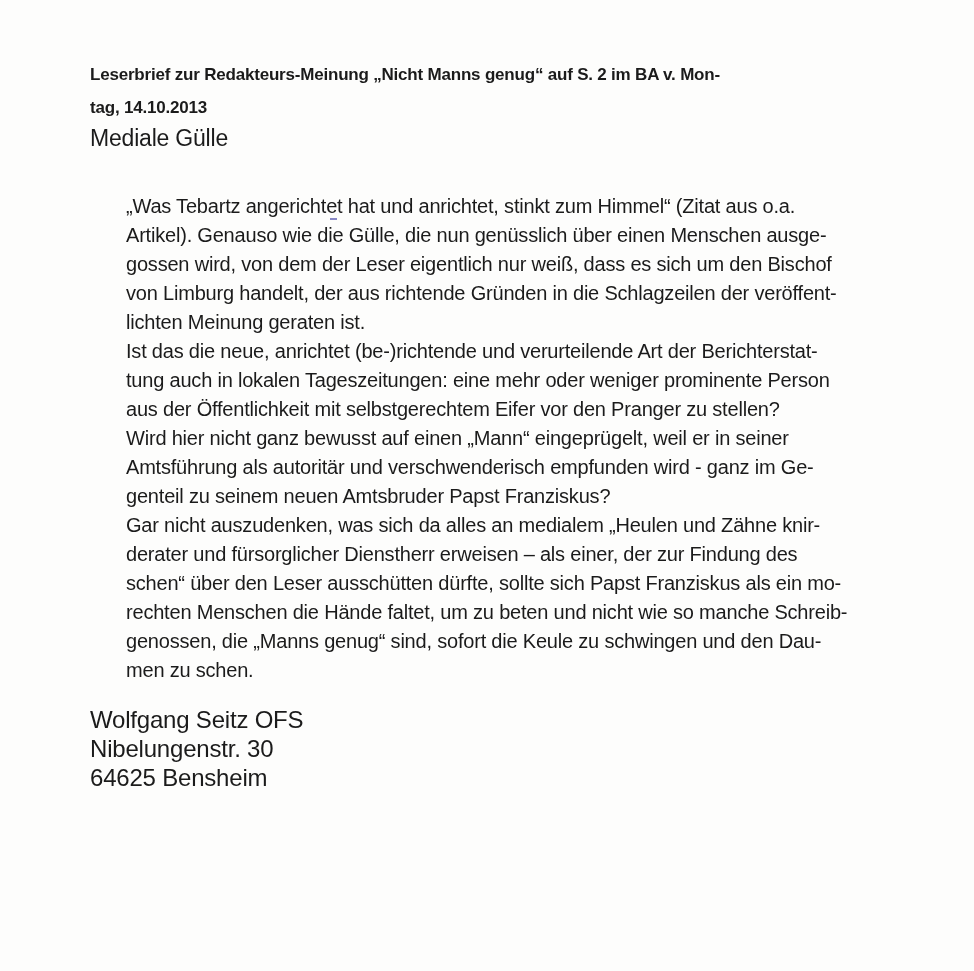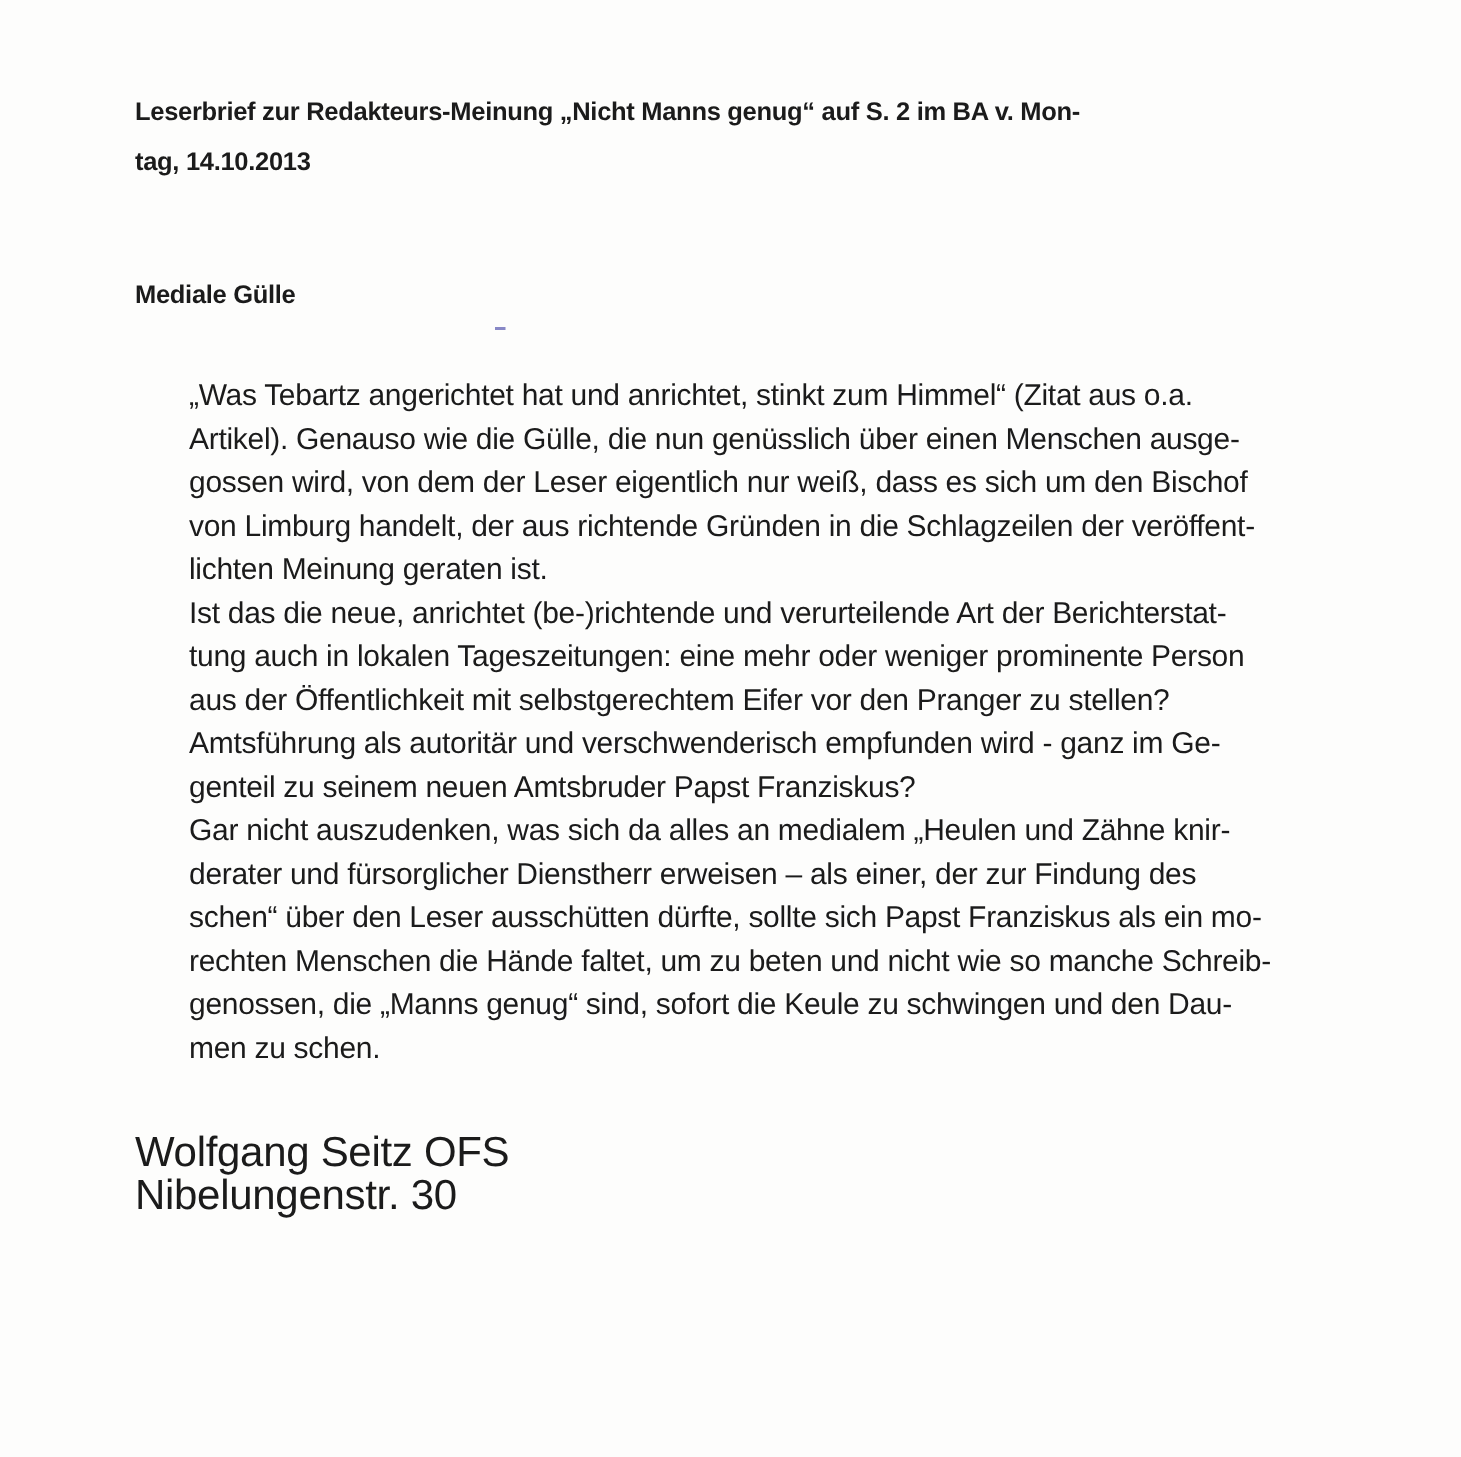--- a/index.html
+++ b/index.html
@@ -26,39 +26,38 @@
   .title-block {
     font-weight: 700;
     font-size: 17px;
     line-height: 33px;
     letter-spacing: -0.2px;
   }
   .title-line {
     white-space: nowrap;
   }
   .subject {
-    margin-top: 58px;
-    font-weight: 700;
-    font-size: 17px;
+    font-weight: 400;
+    font-size: 23px;
     line-height: 29px;
     letter-spacing: -0.2px;
   }
   .body-block {
     margin-top: 39px;
     font-size: 20px;
     line-height: 29px;
     letter-spacing: -0.2px;
   }
   .body-line {
     white-space: nowrap;
     margin-left: 36px;
   }
   .signature-block {
-    margin-top: 39px;
-    font-size: 28px;
+    margin-top: 20px;
+    font-size: 24px;
     line-height: 29px;
     letter-spacing: -0.2px;
   }
   .signature-line {
     white-space: nowrap;
   }
   .scan-artifact {
     position: absolute;
     left: 330px;
     top: 218px;
@@ -84,28 +83,30 @@
 
   <div class="body-block">
     <div class="body-line">„Was Tebartz angerichtet hat und anrichtet, stinkt zum Himmel“ (Zitat aus o.a.</div>
     <div class="body-line">Artikel). Genauso wie die Gülle, die nun genüsslich über einen Menschen ausge-</div>
     <div class="body-line">gossen wird, von dem der Leser eigentlich nur weiß, dass es sich um den Bischof</div>
     <div class="body-line">von Limburg handelt, der aus richtende Gründen in die Schlagzeilen der veröffent-</div>
     <div class="body-line">lichten Meinung geraten ist.</div>
     <div class="body-line">Ist das die neue, anrichtet (be-)richtende und verurteilende Art der Berichterstat-</div>
     <div class="body-line">tung auch in lokalen Tageszeitungen: eine mehr oder weniger prominente Person</div>
     <div class="body-line">aus der Öffentlichkeit mit selbstgerechtem Eifer vor den Pranger zu stellen?</div>
+    <div class="body-line">Wird hier nicht ganz bewusst auf einen „Mann“ eingeprügelt, weil er in seiner</div>
     <div class="body-line">Amtsführung als autoritär und verschwenderisch empfunden wird - ganz im Ge-</div>
     <div class="body-line">genteil zu seinem neuen Amtsbruder Papst Franziskus?</div>
     <div class="body-line">Gar nicht auszudenken, was sich da alles an medialem „Heulen und Zähne knir-</div>
     <div class="body-line">derater und fürsorglicher Dienstherr erweisen – als einer, der zur Findung des</div>
     <div class="body-line">schen“ über den Leser ausschütten dürfte, sollte sich Papst Franziskus als ein mo-</div>
     <div class="body-line">rechten Menschen die Hände faltet, um zu beten und nicht wie so manche Schreib-</div>
     <div class="body-line">genossen, die „Manns genug“ sind, sofort die Keule zu schwingen und den Dau-</div>
     <div class="body-line">men zu schen.</div>
   </div>
 
   <div class="signature-block">
     <div class="signature-line">Wolfgang Seitz OFS</div>
     <div class="signature-line">Nibelungenstr. 30</div>
+    <div class="signature-line">64625 Bensheim</div>
   </div>
 
 </div>
 
 </body></html>

